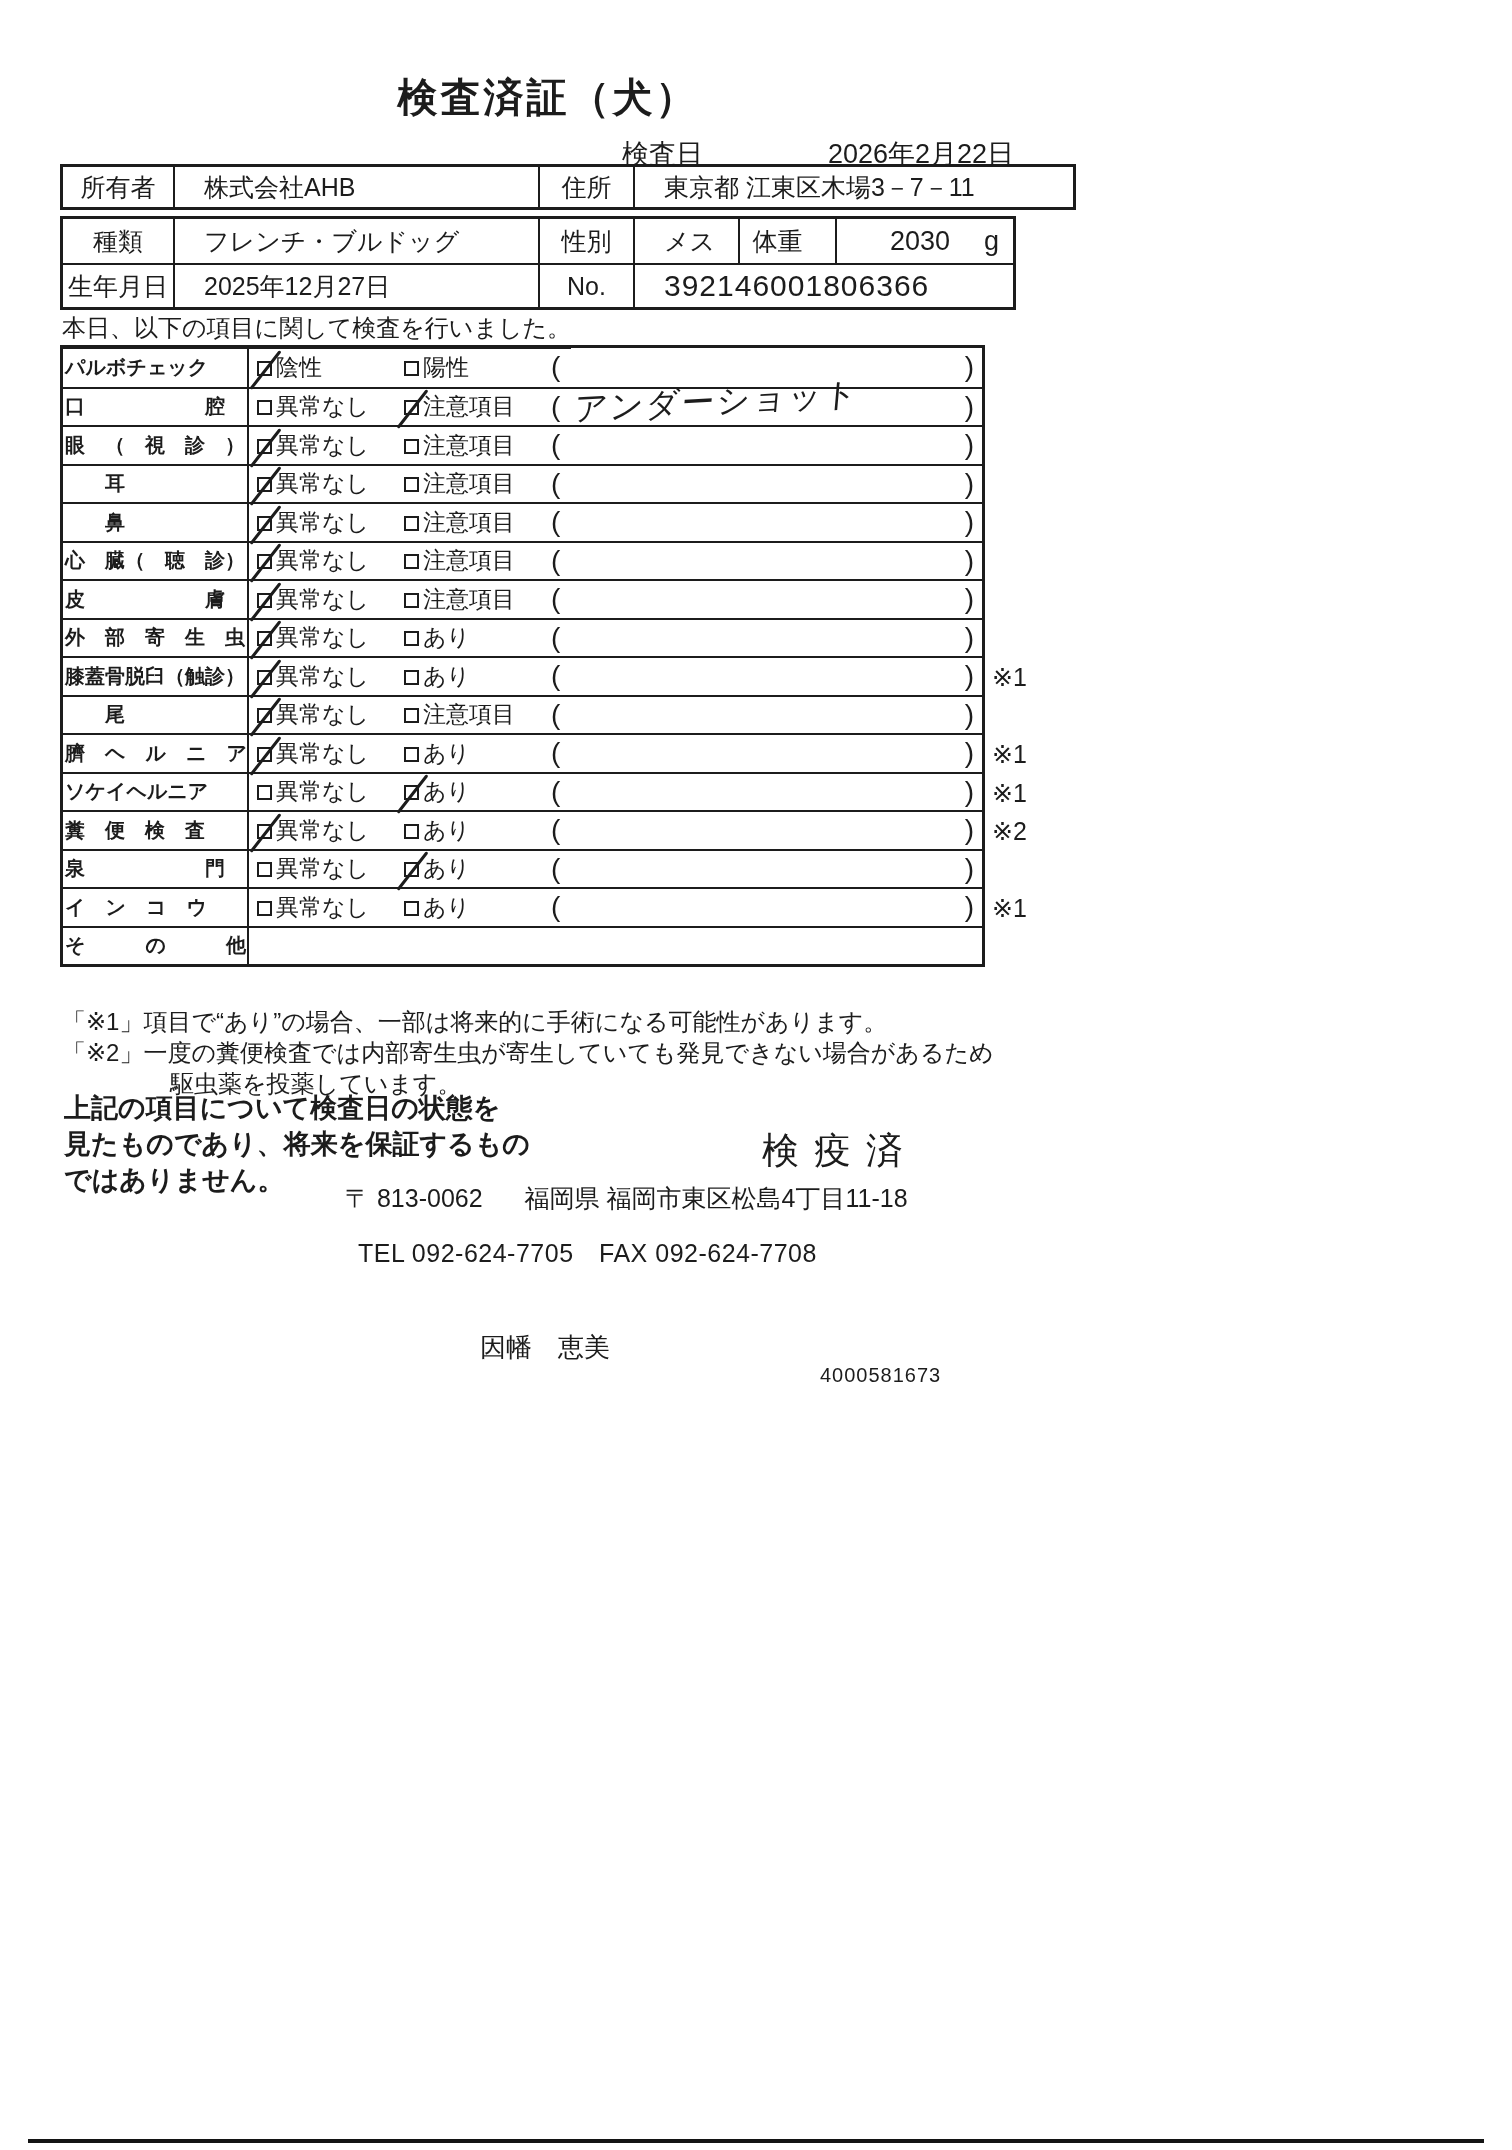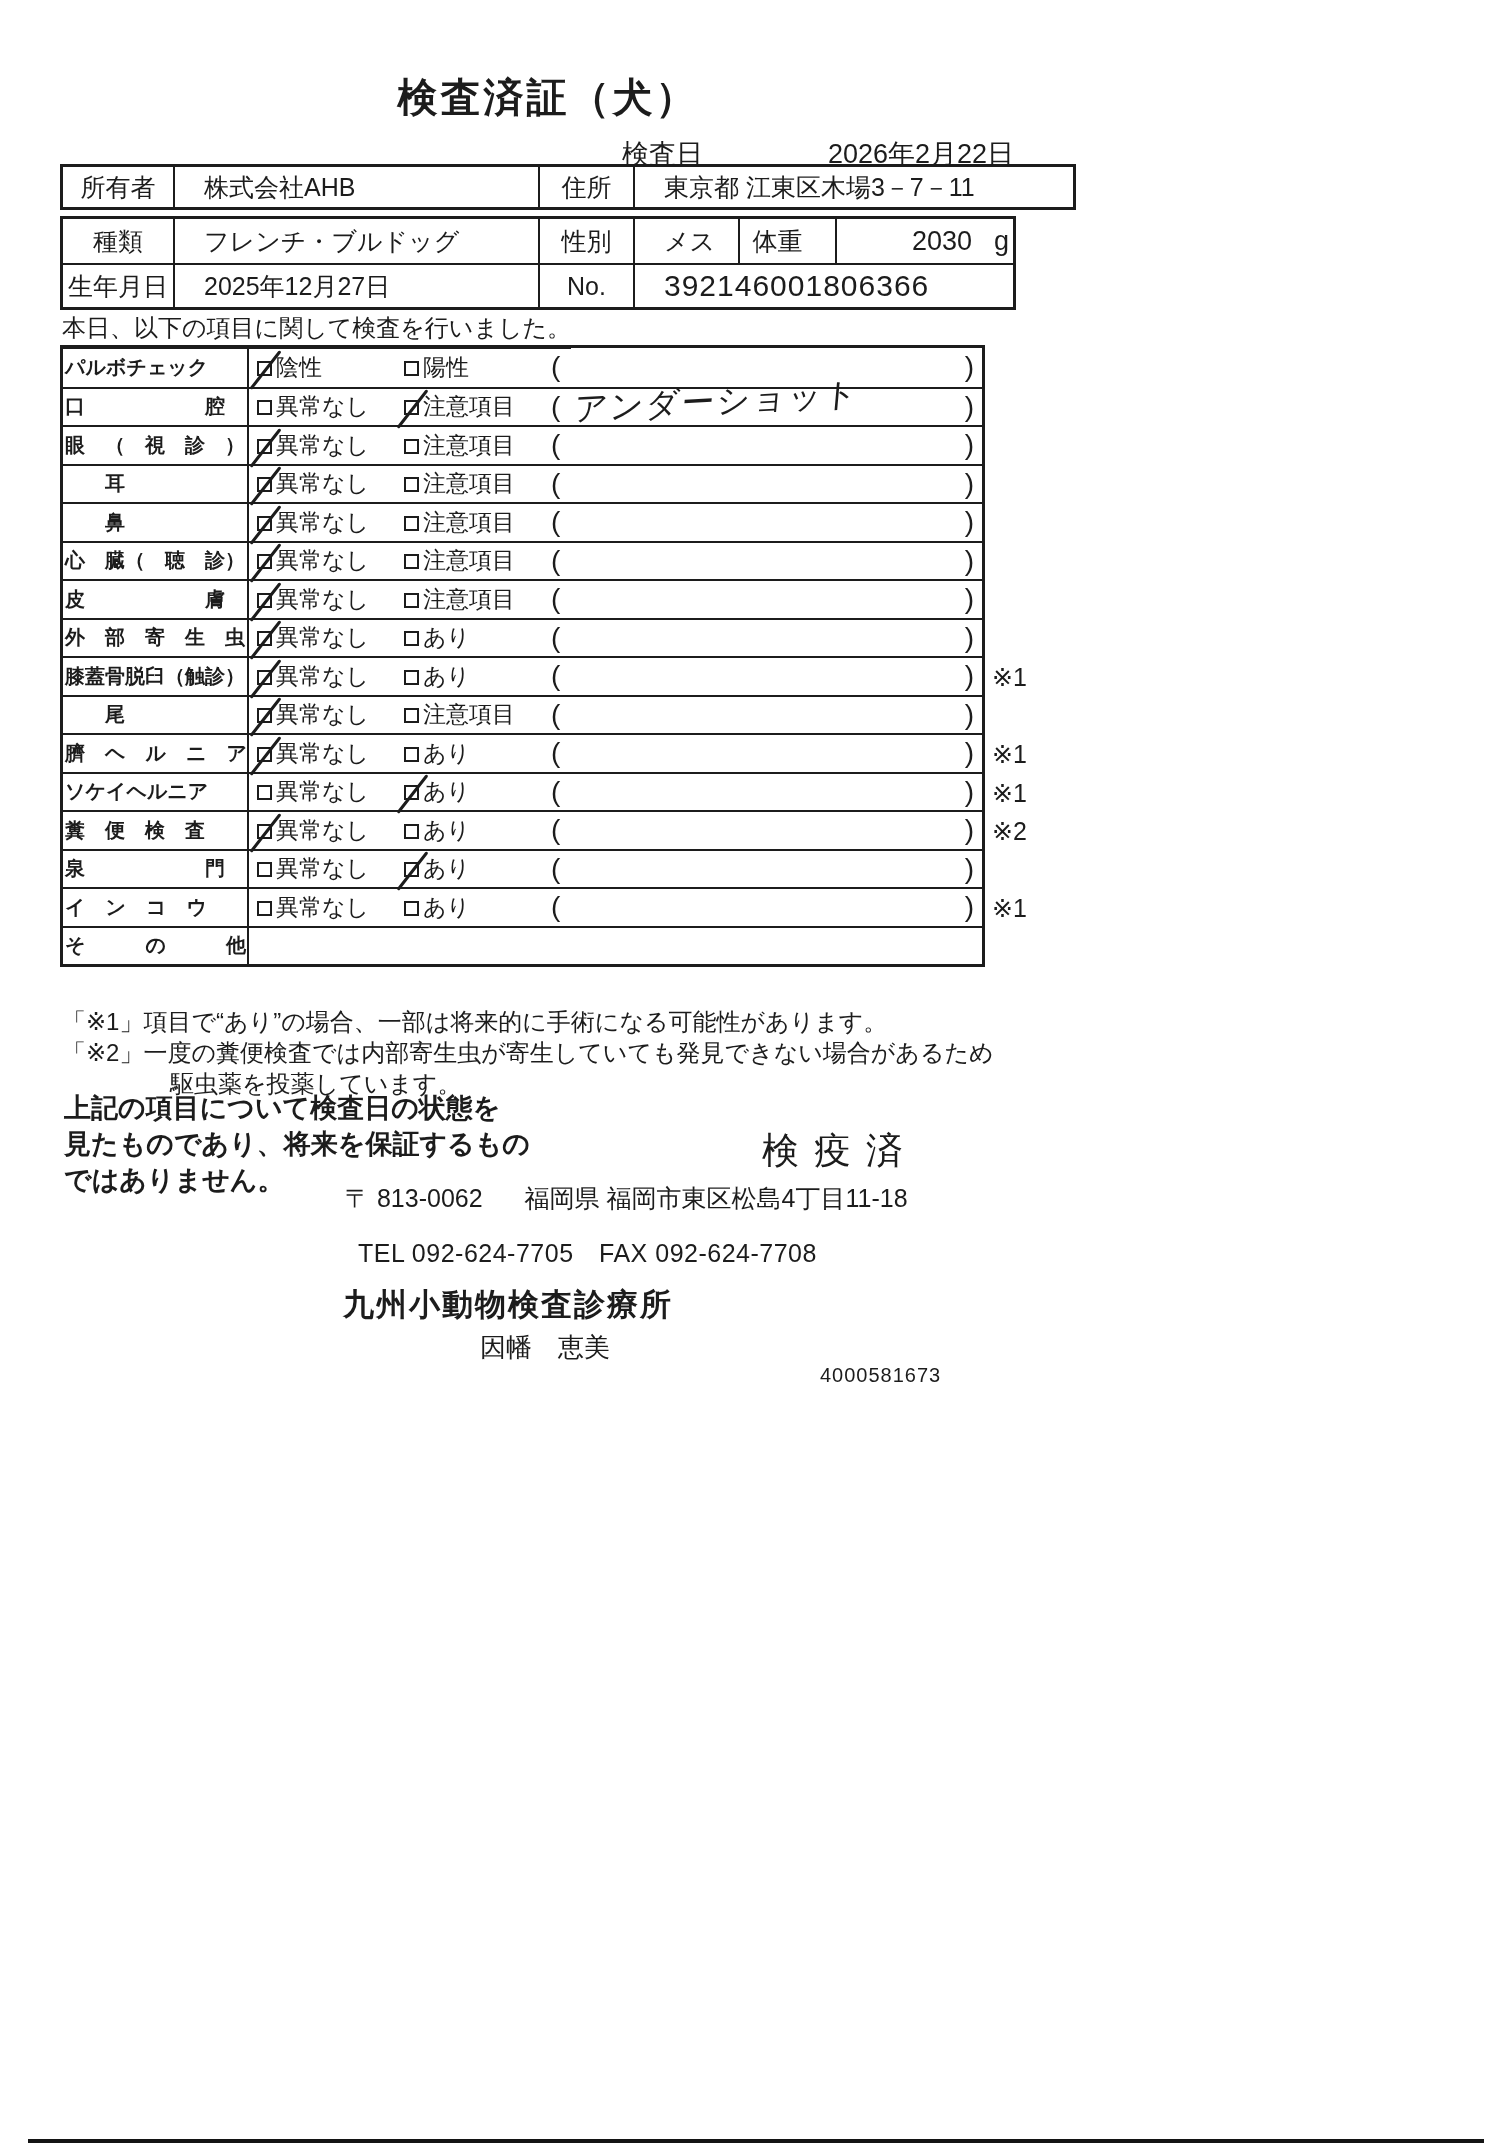--- a/index.html
+++ b/index.html
@@ -18,21 +18,21 @@
   .tbl .lbl { justify-content:center; }
   .tbl .val { justify-content:flex-start; padding-left:29px; }
 
   .owner { left:60px; top:164px; width:1016px; grid-template-columns:110px 365px 95px 1fr; grid-auto-rows:40px; }
   .owner > div + div { border-left:2px solid #1c1c1c; }
 
   .pet { left:60px; top:216px; width:956px; grid-template-columns:110px 365px 95px 105px 77px 1fr; grid-auto-rows:44px; }
   .pet > div:not(:nth-child(1)):not(:nth-child(7)) { border-left:2px solid #1c1c1c; }
   .pet > div:nth-child(n+7) { border-top:2px solid #1c1c1c; }
   .pet .no-val { grid-column: span 3; font-size:30px; letter-spacing:1px; }
-  .pet .weight { justify-content:flex-end; padding-right:4px; gap:22px; font-size:27px;margin-left:20px; }
+  .pet .weight { justify-content:flex-end; padding-right:14px; gap:34px; font-size:27px;margin-left:20px; }
 
   .intro { position:absolute; left:62px; top:312px; font-size:24px;
            border-bottom:2px solid #1c1c1c; padding-bottom:3px; }
 
   .insp { position:absolute; left:60px; top:345px; width:925px; border:3px solid #1c1c1c; }
   .irow { display:flex; height:38.5px; position:relative; align-items:stretch; }
   .irow + .irow { border-top:2px solid #1c1c1c; }
   .icell { width:186px; flex:none; border-right:2px solid #1c1c1c; display:flex; align-items:center;
            padding:0 2px; font-size:20px; white-space:pre; overflow:hidden;font-weight:bold; }
   .ocell { flex:1; display:flex; align-items:center; padding-left:8px; font-size:23px; }
@@ -421,21 +421,20 @@
 
   <div class="stamp">検疫済</div>
 
   <div class="postal-line">
     <span>〒 813-0062</span>
     <span>福岡県 福岡市東区松島4丁目11-18</span>
   </div>
 
   <div class="tel-line">TEL 092-624-7705　FAX 092-624-7708</div>
 
-  <div class="clinic-name">九州小動物検査診療所</div>
 
   <div class="clinic-person">因幡　恵美</div>
 
   <div class="serial">4000581673</div>
 
   <div class="scan-line"></div>
 
 </div>
 
 </body></html>

